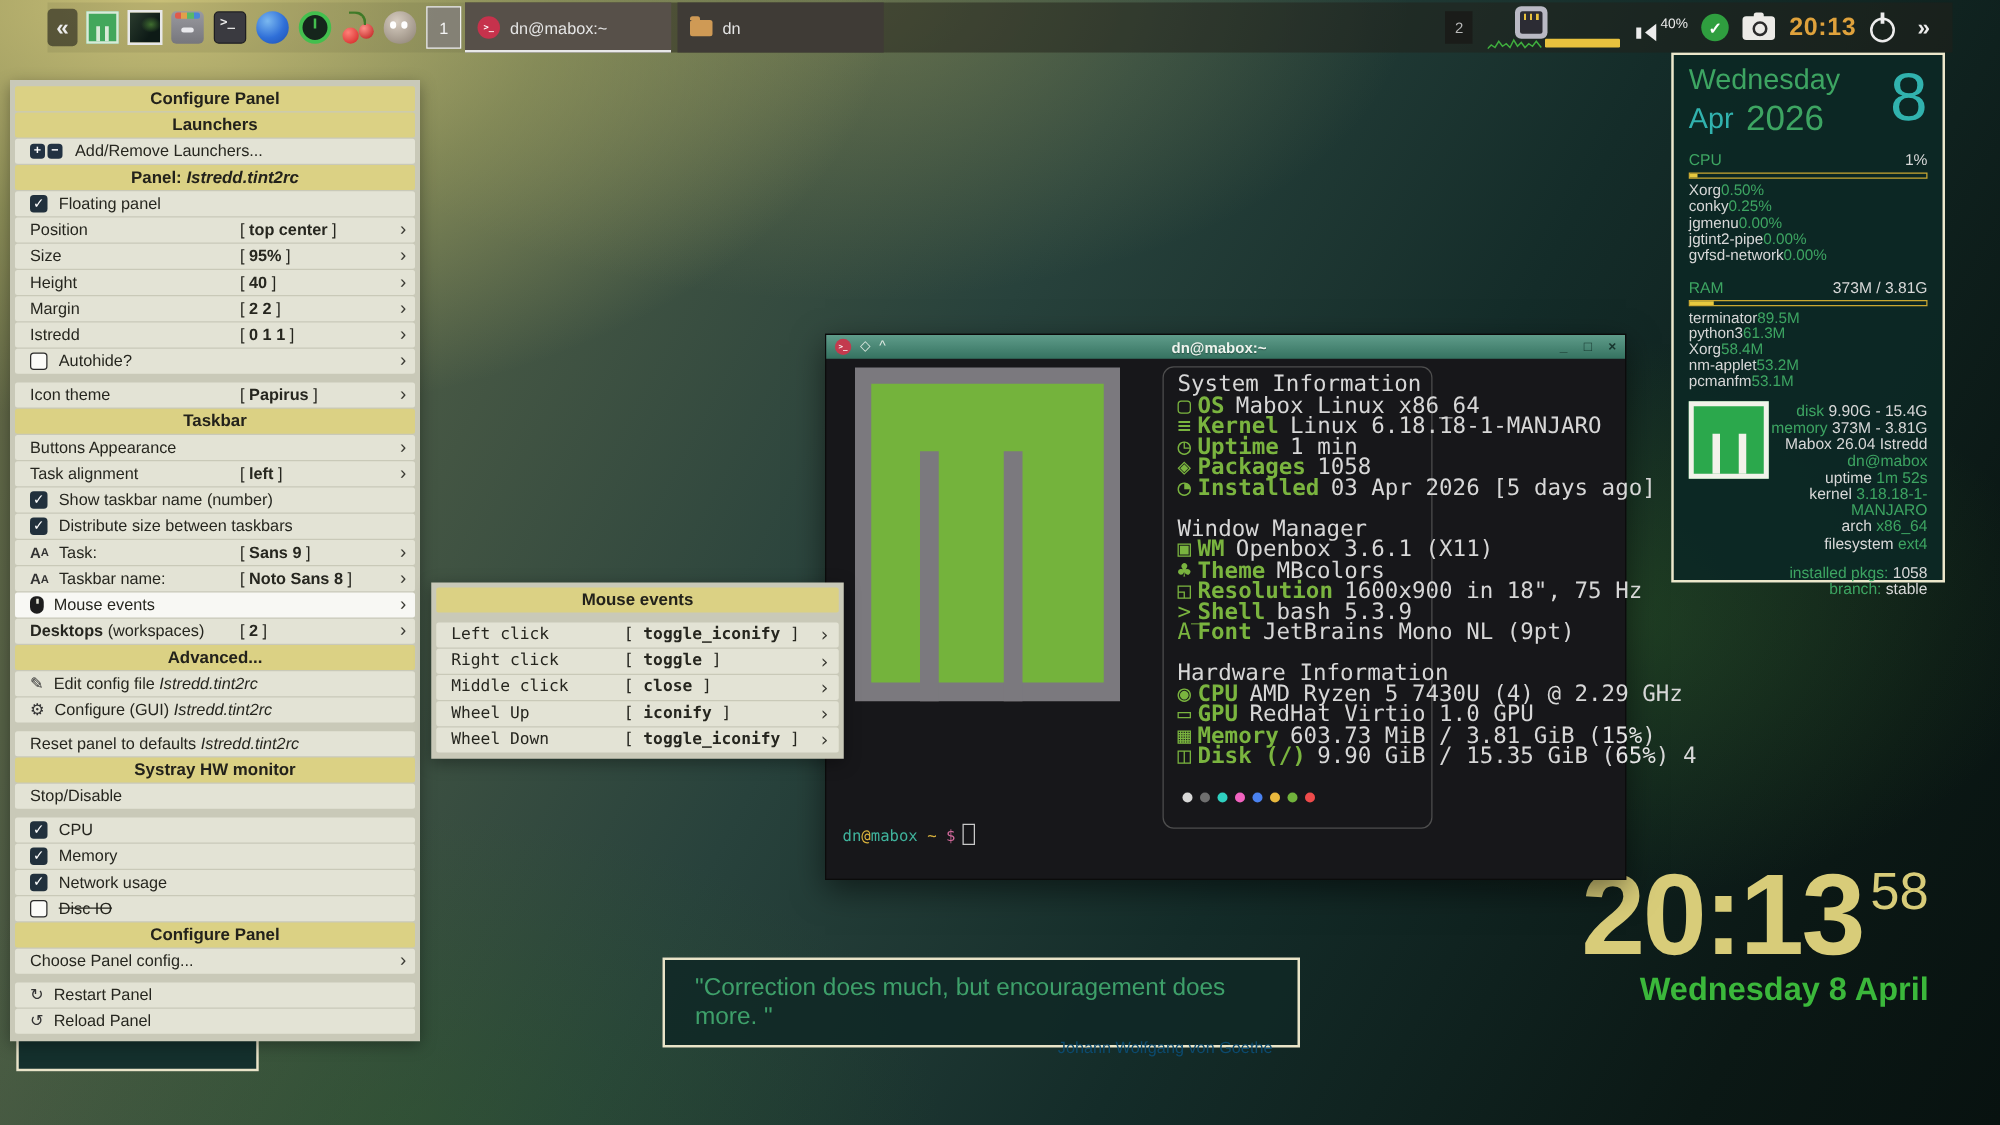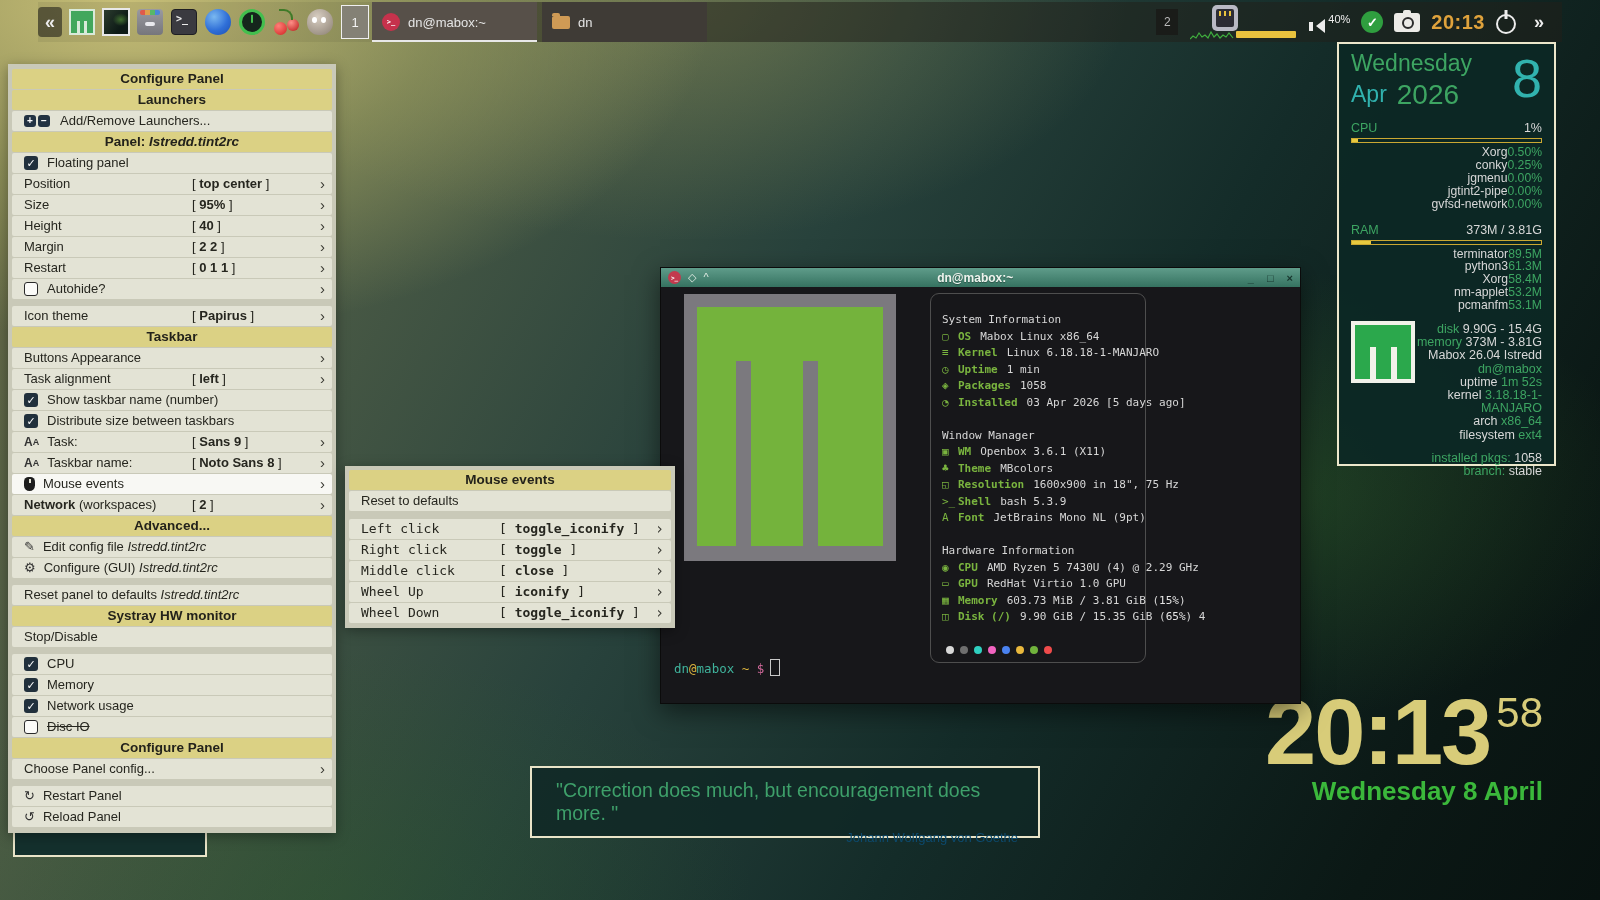--- a/index.html
+++ b/index.html
@@ -115,21 +115,21 @@
       font:bold 6px/1 "DejaVu Sans Mono",monospace;display:flex;align-items:center;justify-content:center;flex:none;}
   .tdeco{color:#dfeae2;font-size:11px;line-height:11px;}
   .ttitle{flex:1;text-align:center;font-weight:bold;font-size:12px;color:#eef4ee;text-shadow:0 1px 1px rgba(0,0,0,.35);}
   .tbtn{color:#17352d;font-size:11px;font-weight:bold;margin-left:6px;}
   .tcontent{position:relative;height:416px;font-family:"DejaVu Sans Mono",monospace;}
   .mlogo{position:absolute;left:23px;top:7px;width:212px;height:267px;background:#7b797e;}
   .mlogo .g{position:absolute;left:13px;top:13px;right:13px;bottom:15px;background:#74b33c;}
   .mlogo .s{position:absolute;width:15px;top:67px;bottom:0;background:#7b797e;}
   .mlogo .s1{left:52px}.mlogo .s2{left:119px}
   .infobox{position:absolute;left:269px;top:6px;width:216px;height:370px;border:1px solid #4e4e4e;border-radius:9px;
-      padding:18px 0 0 11px;box-sizing:border-box;font-size:11px;line-height:16.5px;color:#d7d7d7;white-space:nowrap;}
+      padding:6px 0 0 11px;box-sizing:border-box;font-size:18px;line-height:16.5px;color:#d7d7d7;white-space:nowrap;}
   .irow .iic{color:#7ab43f;display:inline-block;width:16px;}
   .irow .ilbl{color:#7ab43f;font-weight:bold;margin-right:9px;}
   .irow .ipct{color:#e5e5e5;}
   .blankln{height:16.5px;}
   .dots{display:flex;gap:6px;padding:4px 0 0 4px;}
   .dots i{width:8px;height:8px;border-radius:50%;}
   .prompt{position:absolute;left:13px;top:372px;font-size:12.5px;}
   .pu{color:#3fb39c}.py{color:#d9b23d}.pp{color:#d0689a}
   .cursor{display:inline-block;width:8px;height:15px;border:1px solid #c9c9c9;vertical-align:-3px;margin-left:6px;}
   
@@ -137,21 +137,21 @@
       background:rgba(12,40,37,.93);border:2px solid #ece7cb;padding:6px 12px;color:#d8d8d8;}
   .cdate{display:flex;justify-content:space-between;}
   .cw1{font-size:23px;line-height:27px;color:#3da562;}
   .apr{font-size:23px;color:#31b2ae;}
   .year{font-size:28px;color:#3da562;margin-left:10px;position:relative;top:2px;}
   .bigday{font-size:54px;line-height:56px;color:#31b2ae;}
   .chead{display:flex;justify-content:space-between;font-size:12.5px;margin-top:12px;}
   .chead .lab{color:#3da562;}
   .cbar{height:5px;margin:3px 0;border:1px solid #caa832;position:relative;box-sizing:border-box;}
   .cbar .fill{position:absolute;left:0;top:0;bottom:0;background:#e7c93f;}
-  .prow{display:flex;justify-content:flex-end;font-size:12.2px;line-height:12.9px;}
+  .prow{display:flex;justify-content:flex-start;font-size:12.2px;line-height:12.9px;}
   .prow .pv{color:#3da562;}
   .clrow{display:flex;margin-top:9px;}
   .clogo{width:64px;height:62px;background:#2ba84c;border:4px solid #f2f2ea;position:relative;box-sizing:border-box;flex:none;}
   .clogo i{position:absolute;width:6px;top:22px;bottom:0;background:#f2f2ea;}
   .clogo i.a{left:15px}.clogo i.b{left:36px}
   .cinfo{flex:1;text-align:right;font-size:12.5px;line-height:13.2px;margin-top:2px;}
   .cinfo .g{color:#3da562;}
   .cinfo .cgap{margin-top:10px;}
   
   .bigclock{position:absolute;right:57px;top:690px;z-index:1;text-align:right;}
@@ -284,21 +284,21 @@
       <span>Height</span>
       <span class="val">[ <b>40</b> ]</span>
       <span class="arr">›</span>
     </div>
     <div class="mrow">
       <span>Margin</span>
       <span class="val">[ <b>2 2</b> ]</span>
       <span class="arr">›</span>
     </div>
     <div class="mrow">
-      <span>Restart</span>
+      <span>Istredd</span>
       <span class="val">[ <b>0 1 1</b> ]</span>
       <span class="arr">›</span>
     </div>
     <div class="mrow">
       <span class="cb off"></span>
       <span>Autohide?</span>
       <span class="arr">›</span>
     </div>
     <div class="mrow gap">
       <span>Icon theme</span>
@@ -340,21 +340,21 @@
       <span>Taskbar name:</span>
       <span class="val">[ <b>Noto Sans 8</b> ]</span>
       <span class="arr">›</span>
     </div>
     <div class="mrow sel">
       <span class="mi mi-mouse"></span>
       <span>Mouse events</span>
       <span class="arr">›</span>
     </div>
     <div class="mrow">
-      <span><b>Network</b> (workspaces)</span>
+      <span><b>Desktops</b> (workspaces)</span>
       <span class="val">[ <b>2</b> ]</span>
       <span class="arr">›</span>
     </div>
     <div class="mhead"><span>Advanced...</span></div>
     <div class="mrow">
       <span class="mi mi-edit">✎</span>
       <span>Edit config file <i>Istredd.tint2rc</i></span>
     </div>
     <div class="mrow">
       <span class="mi mi-gears">⚙</span>
@@ -393,23 +393,20 @@
       <span>Restart Panel</span>
     </div>
     <div class="mrow">
       <span class="mi mi-reload">↺</span>
       <span>Reload Panel</span>
     </div>
   </div>
 
 <div class="submenu">
   <div class="mhead">Mouse events</div>
-  <div class="mrow">
-    <span>Reset to defaults</span>
-  </div>
   <div id="submenu-rows">
       <div class="mrow mono gap">
         <span>Left click</span>
         <span class="val">[ <b>toggle_iconify</b> ]</span>
         <span class="arr">›</span>
       </div>
       <div class="mrow mono">
         <span>Right click</span>
         <span class="val">[ <b>toggle</b> ]</span>
         <span class="arr">›</span>

